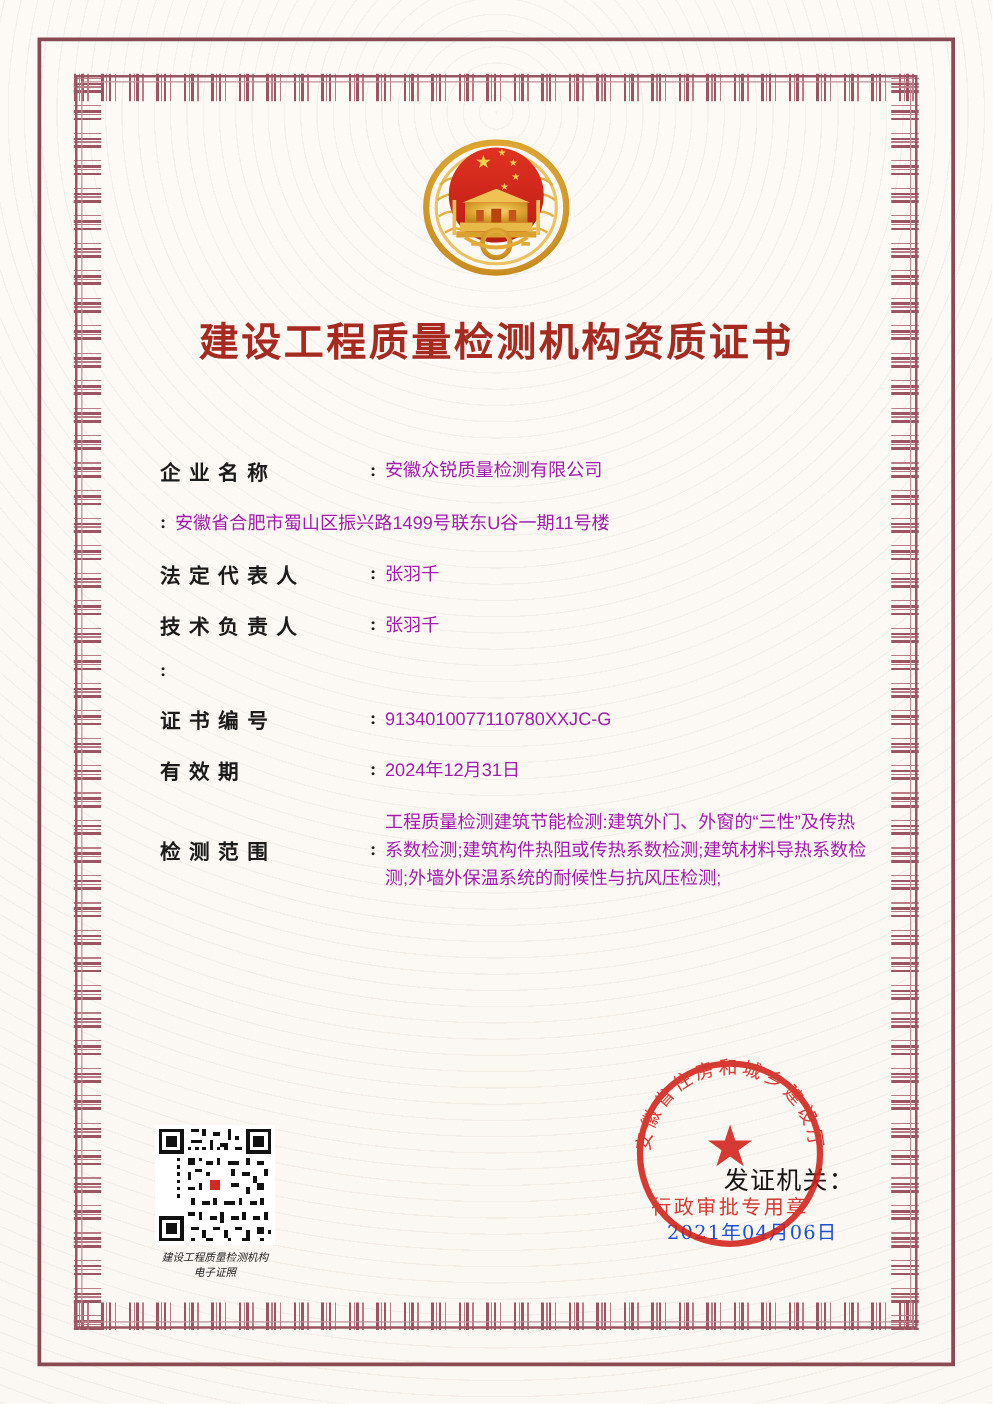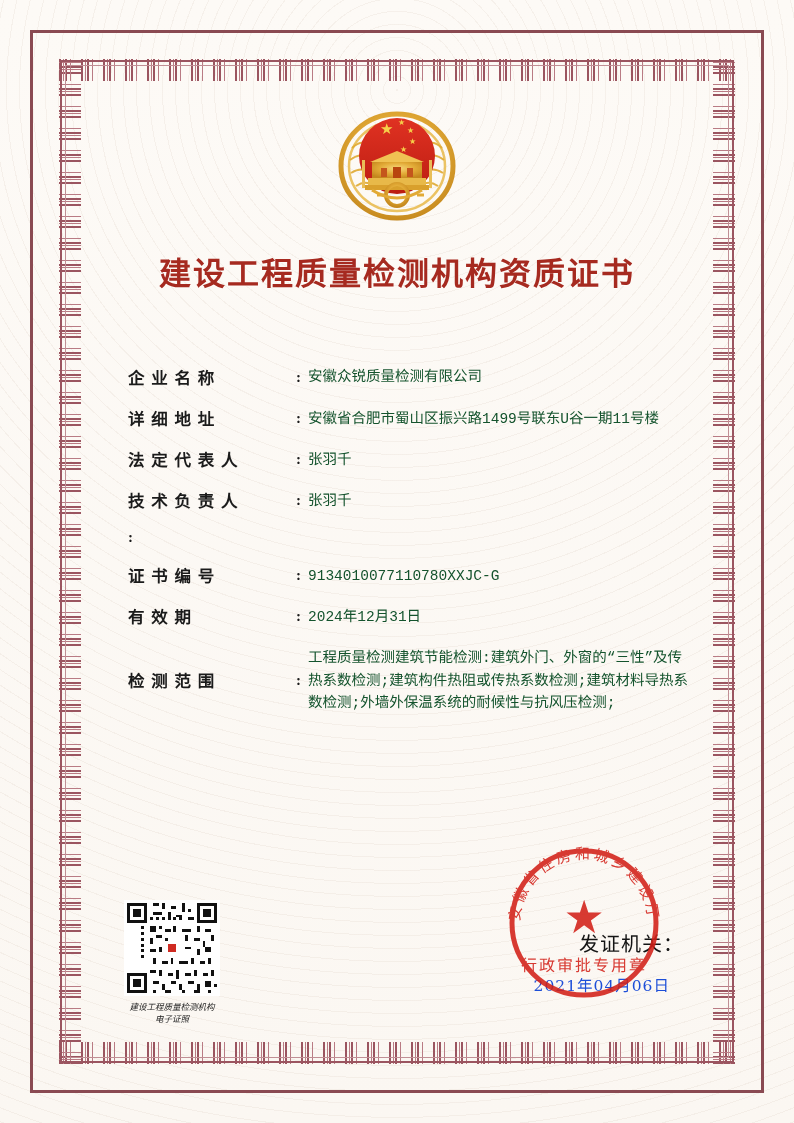--- a/index.html
+++ b/index.html
@@ -160,22 +160,22 @@
   }
   .field-colon {
     flex: 0 0 12px;
     font-weight: bold;
     font-size: 15px;
   }
   .field-value {
     flex: 1 1 auto;
     font-size: 14.5px;
     line-height: 1.5;
-    color: #14532d;
-    font-family: Liberation Mono, monospace;
+    color: #a21caf;
+    font-family: Liberation Sans, sans-serif;
     padding-top: 2px;
   }
   .field-value.multiline {
     line-height: 1.55;
   }
 
   
   .qr-block {
     position: absolute;
     left: 40px;
@@ -305,21 +305,20 @@
 
     <div class="fields">
 
       <div class="field-row">
         <div class="field-label spaced">企 业 名 称</div>
         <div class="field-colon">:</div>
         <div class="field-value">安徽众锐质量检测有限公司</div>
       </div>
 
       <div class="field-row">
-        <div class="field-label spaced">详 细 地 址</div>
         <div class="field-colon">:</div>
         <div class="field-value multiline">安徽省合肥市蜀山区振兴路1499号联东U谷一期11号楼</div>
       </div>
 
       <div class="field-row">
         <div class="field-label spaced">法 定 代 表 人</div>
         <div class="field-colon">:</div>
         <div class="field-value">张羽千</div>
       </div>
 

